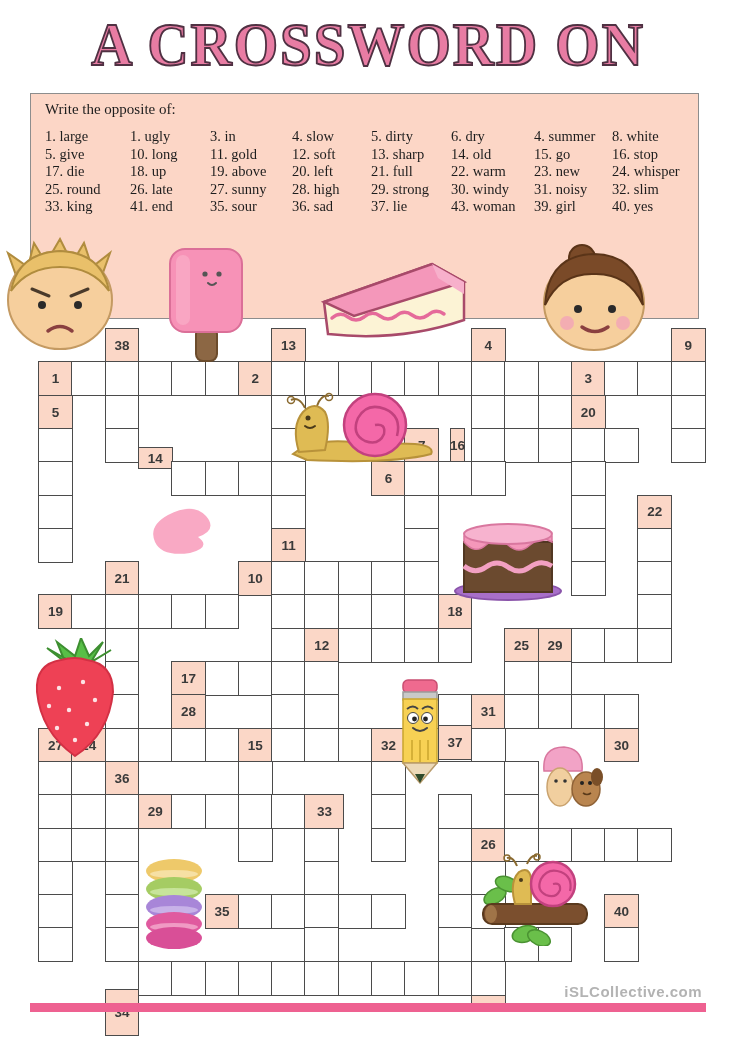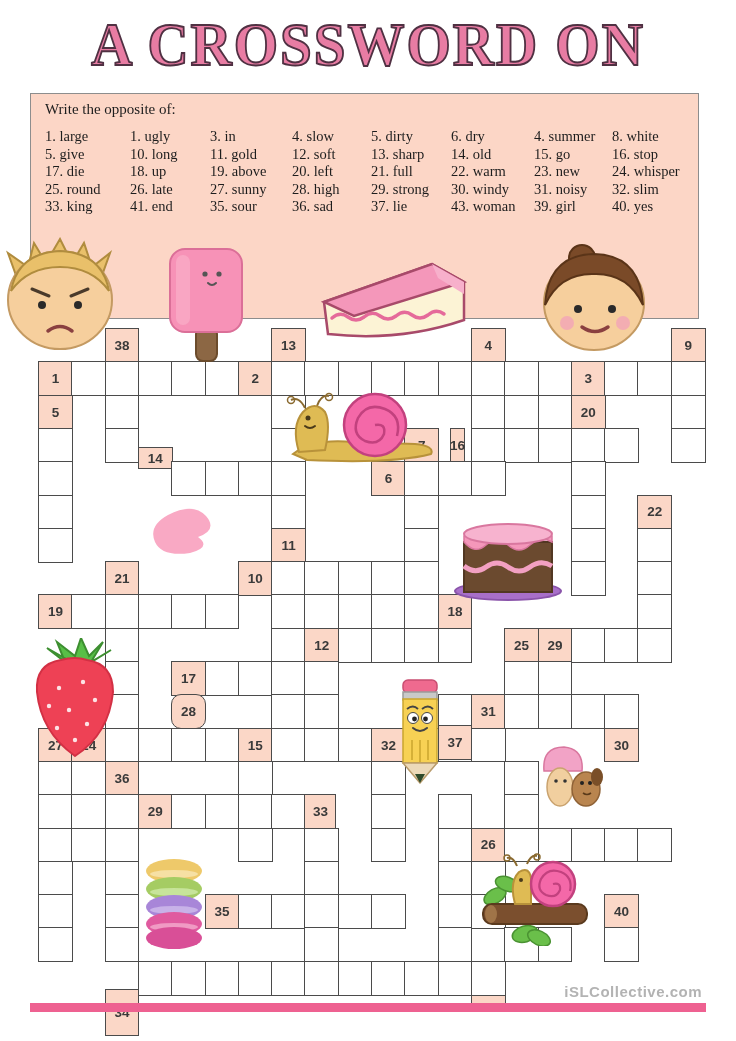--- a/index.html
+++ b/index.html
@@ -181,21 +181,21 @@
       <div class="cell" style="left: 637.4px; top: 627.7px; width: 34.9px; height: 34.9px;"></div>
       <div class="cell" style="left: 104.6px; top: 661px; width: 34.9px; height: 34.9px;"></div>
       <div class="cell num" style="left: 171.2px; top: 661px; width: 34.9px; height: 34.9px;">17</div>
       <div class="cell" style="left: 204.5px; top: 661px; width: 34.9px; height: 34.9px;"></div>
       <div class="cell" style="left: 237.8px; top: 661px; width: 34.9px; height: 34.9px;"></div>
       <div class="cell" style="left: 271.1px; top: 661px; width: 34.9px; height: 34.9px;"></div>
       <div class="cell" style="left: 304.4px; top: 661px; width: 34.9px; height: 34.9px;"></div>
       <div class="cell" style="left: 504.2px; top: 661px; width: 34.9px; height: 34.9px;"></div>
       <div class="cell" style="left: 537.5px; top: 661px; width: 34.9px; height: 34.9px;"></div>
       <div class="cell" style="left: 104.6px; top: 694.3px; width: 34.9px; height: 34.9px;"></div>
-      <div class="cell num" style="left: 171.2px; top: 694.3px; width: 34.9px; height: 34.9px; border-radius: 10px;">28</div>
+      <div class="cell num" style="left: 171.2px; top: 694.3px; width: 34.9px; height: 34.9px;">28</div>
       <div class="cell" style="left: 271.1px; top: 694.3px; width: 34.9px; height: 34.9px;"></div>
       <div class="cell" style="left: 304.4px; top: 694.3px; width: 34.9px; height: 34.9px;"></div>
       <div class="cell" style="left: 437.6px; top: 694.3px; width: 34.9px; height: 34.9px;"></div>
       <div class="cell num" style="left: 470.9px; top: 694.3px; width: 34.9px; height: 34.9px;">31</div>
       <div class="cell" style="left: 504.2px; top: 694.3px; width: 34.9px; height: 34.9px;"></div>
       <div class="cell" style="left: 537.5px; top: 694.3px; width: 34.9px; height: 34.9px;"></div>
       <div class="cell" style="left: 570.8px; top: 694.3px; width: 34.9px; height: 34.9px;"></div>
       <div class="cell" style="left: 604.1px; top: 694.3px; width: 34.9px; height: 34.9px;"></div>
       <div class="cell num" style="left: 38px; top: 727.6px; width: 34.9px; height: 34.9px;">27</div>
       <div class="cell num" style="left: 71.3px; top: 727.6px; width: 34.9px; height: 34.9px;">24</div>
@@ -220,21 +220,21 @@
       <div class="cell num" style="left: 437.6px; top: 725px; width: 34.9px; height: 34.9px;">37</div>
       <div class="cell" style="left: 504.2px; top: 760.9px; width: 34.9px; height: 34.9px;"></div>
       <div class="cell" style="left: 38px; top: 794.2px; width: 34.9px; height: 34.9px;"></div>
       <div class="cell" style="left: 71.3px; top: 794.2px; width: 34.9px; height: 34.9px;"></div>
       <div class="cell" style="left: 104.6px; top: 794.2px; width: 34.9px; height: 34.9px;"></div>
       <div class="cell num" style="left: 137.9px; top: 794.2px; width: 34.9px; height: 34.9px;">29</div>
       <div class="cell" style="left: 171.2px; top: 794.2px; width: 34.9px; height: 34.9px;"></div>
       <div class="cell" style="left: 204.5px; top: 794.2px; width: 34.9px; height: 34.9px;"></div>
       <div class="cell" style="left: 237.8px; top: 794.2px; width: 34.9px; height: 34.9px;"></div>
       <div class="cell" style="left: 271.1px; top: 794.2px; width: 34.9px; height: 34.9px;"></div>
-      <div class="cell num" style="left: 304.4px; top: 794.2px; width: 32px; height: 34.9px;">33</div>
+      <div class="cell num" style="left: 304.4px; top: 794.2px; width: 40px; height: 34.9px;">33</div>
       <div class="cell" style="left: 371px; top: 794.2px; width: 34.9px; height: 34.9px;"></div>
       <div class="cell" style="left: 437.6px; top: 794.2px; width: 34.9px; height: 34.9px;"></div>
       <div class="cell" style="left: 504.2px; top: 794.2px; width: 34.9px; height: 34.9px;"></div>
       <div class="cell" style="left: 38px; top: 827.5px; width: 34.9px; height: 34.9px;"></div>
       <div class="cell" style="left: 71.3px; top: 827.5px; width: 34.9px; height: 34.9px;"></div>
       <div class="cell" style="left: 104.6px; top: 827.5px; width: 34.9px; height: 34.9px;"></div>
       <div class="cell" style="left: 237.8px; top: 827.5px; width: 34.9px; height: 34.9px;"></div>
       <div class="cell" style="left: 304.4px; top: 827.5px; width: 34.9px; height: 34.9px;"></div>
       <div class="cell" style="left: 371px; top: 827.5px; width: 34.9px; height: 34.9px;"></div>
       <div class="cell" style="left: 437.6px; top: 827.5px; width: 34.9px; height: 34.9px;"></div>

